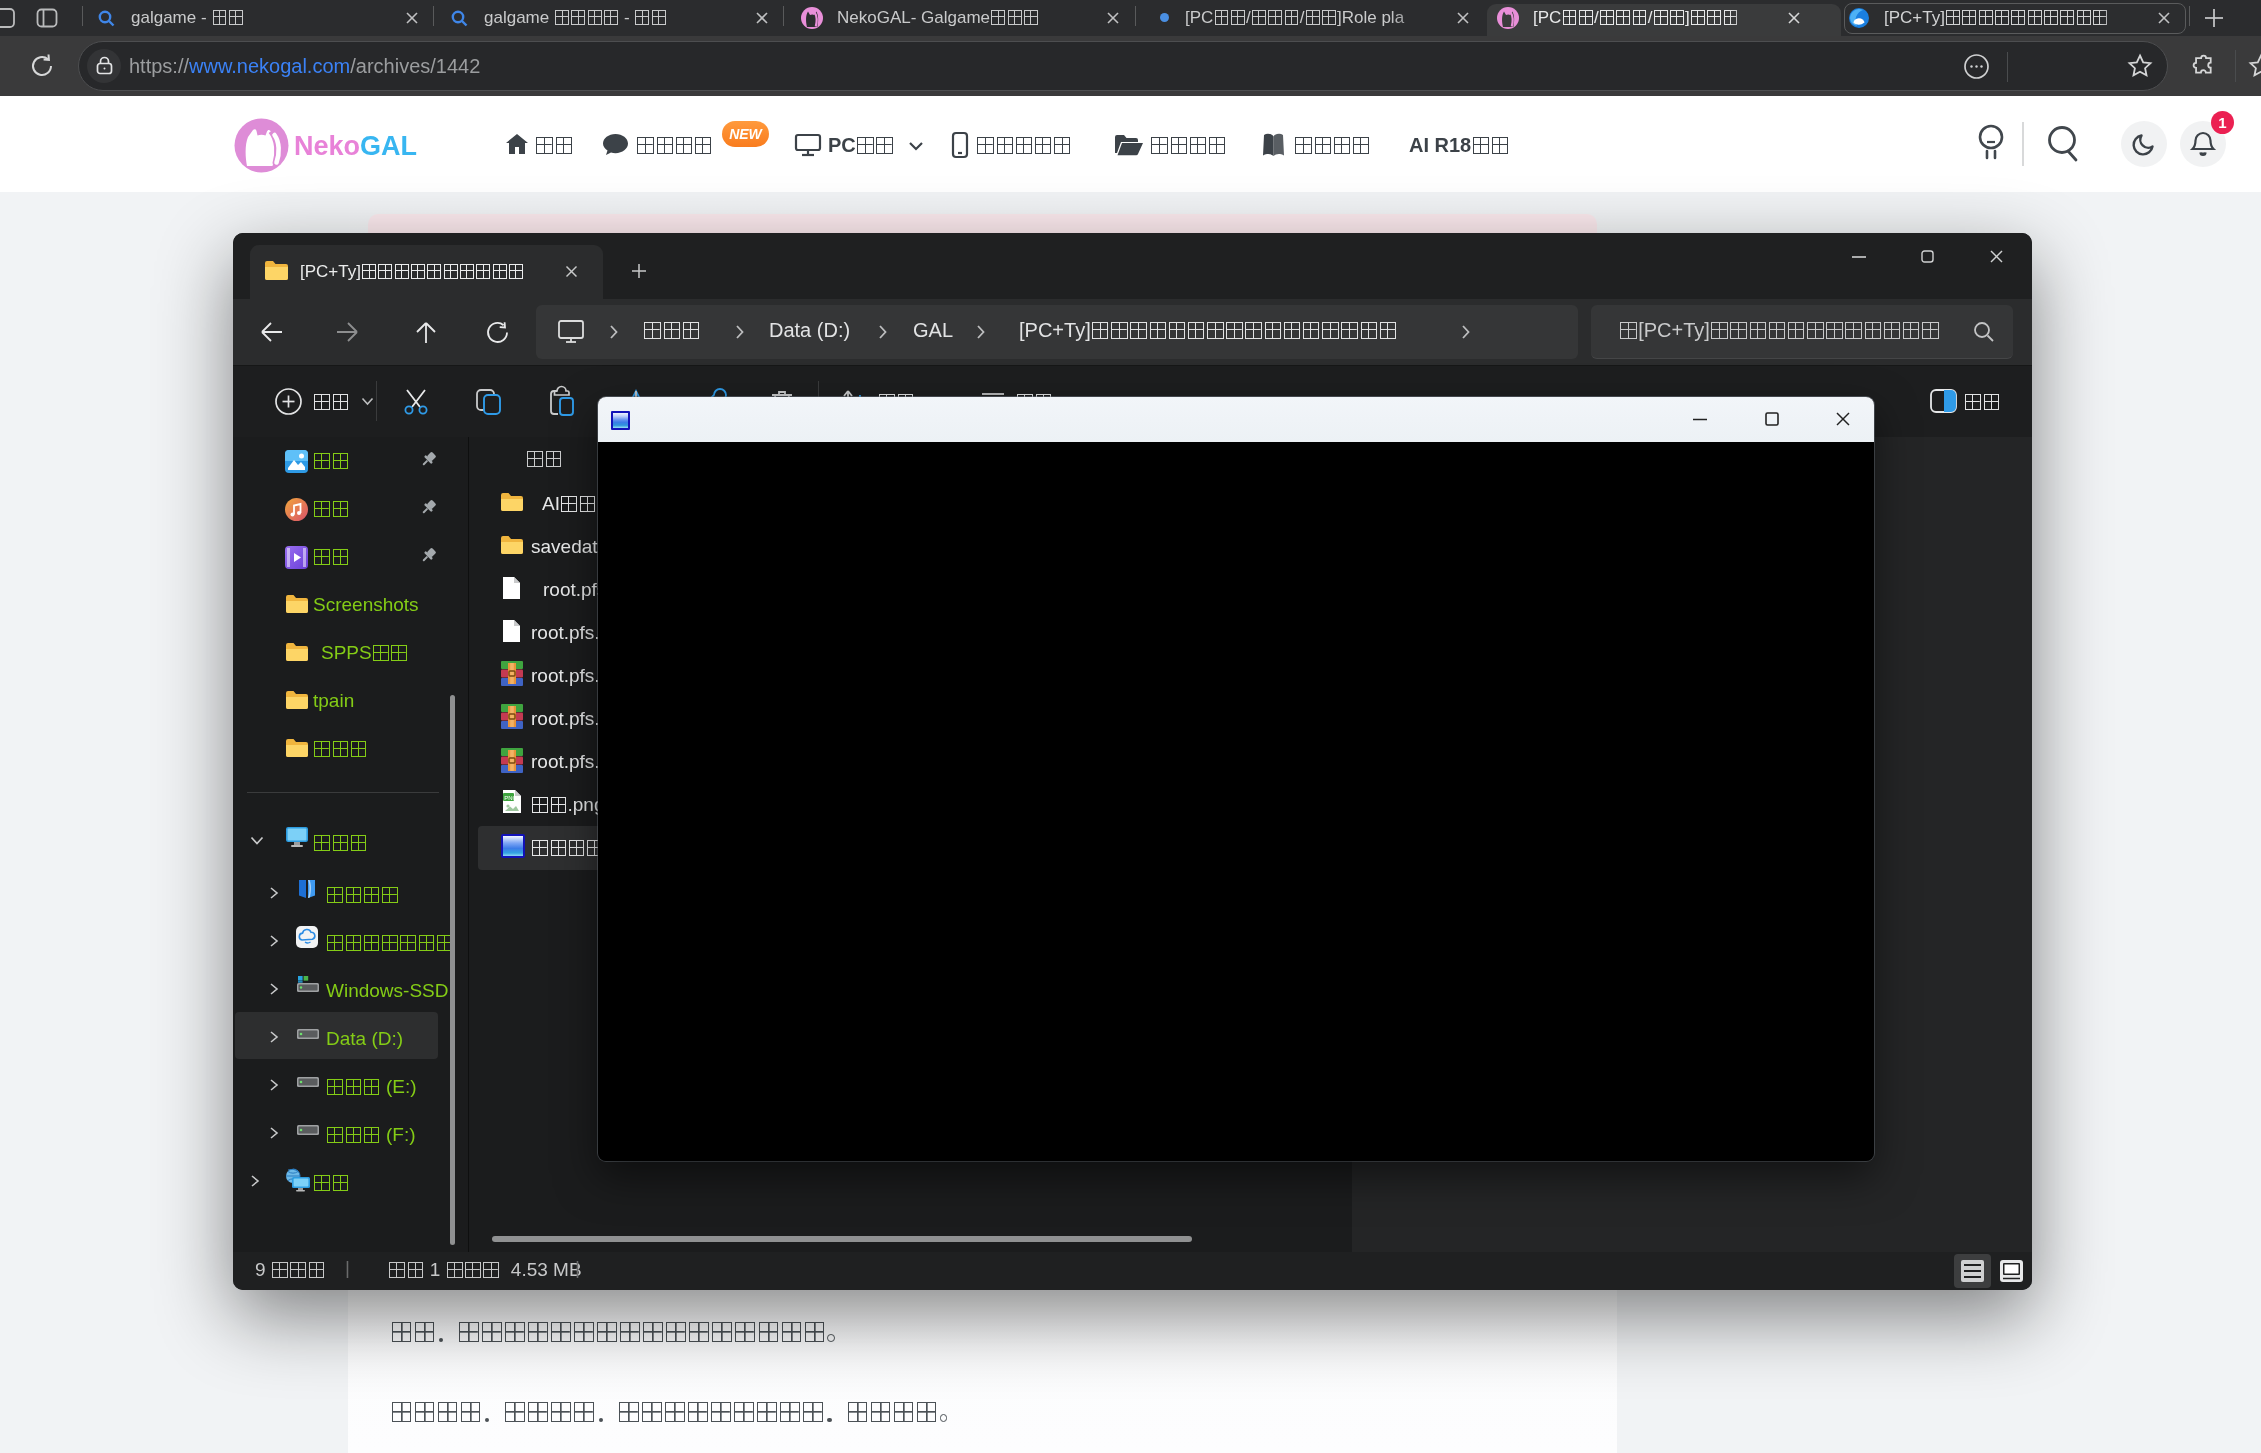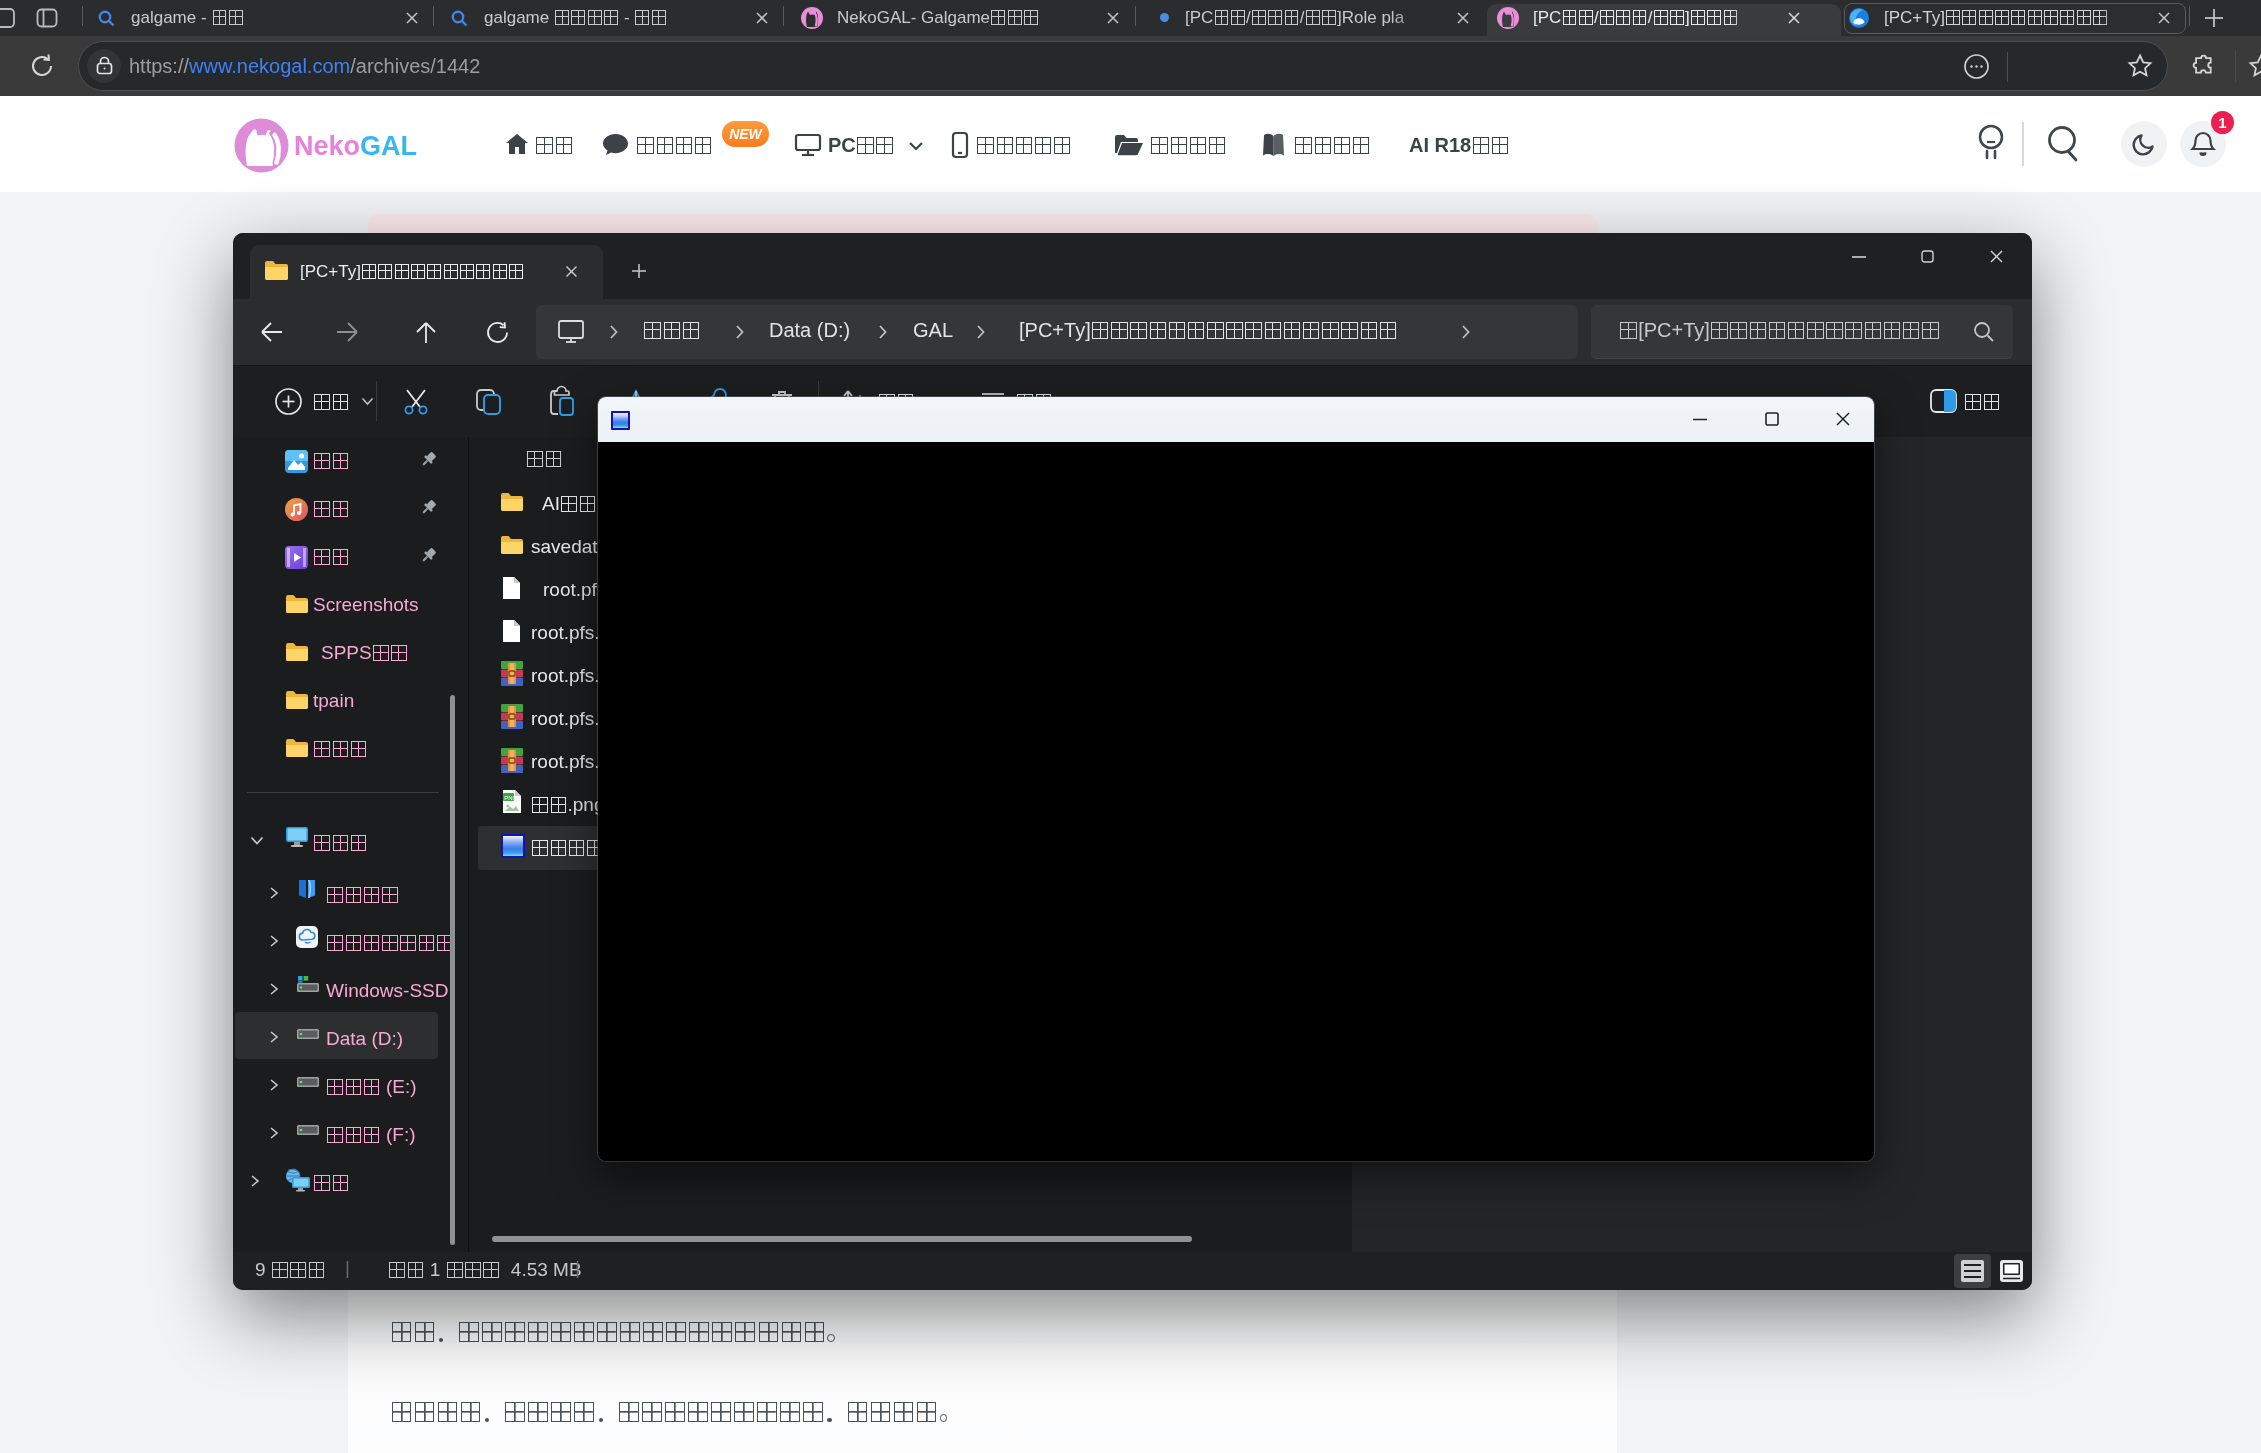--- a/index.html
+++ b/index.html
@@ -352,21 +352,21 @@
       <rect x="1" y="1" width="25" height="22" rx="5" stroke="#e6e7e8" stroke-width="1.8"></rect>
       <path d="M14 1 h7 a5 5 0 0 1 5 5 v12 a5 5 0 0 1-5 5 h-7 z" fill="#2f9be8"></path>
     </svg>
   <span class="a" style="left:1731px;top:158px;font-size:19px"><i class="g"></i><i class="g"></i></span>
 
   <div class="a" style="left:0;top:204px;width:1799px;height:815px;background:#1b1c1d"></div>
   <div class="a" style="left:235px;top:204px;width:1px;height:815px;background:#0e0f0f"></div>
 
   <div class="a" style="left:1119px;top:204px;width:680px;height:815px;background:#242526"></div>
 
-  <div id="sidebar" class="a" style="left:0;top:204px;width:235px;height:815px;font-size:19px;color:#f9a8d4">
+  <div id="sidebar" class="a" style="left:0;top:204px;width:235px;height:815px;font-size:19px;color:#84cc16">
     <svg class="a" style="left:52px;top:13px" width="23" height="23" viewBox="0 0 23 23">
         <rect width="23" height="23" rx="4" fill="#2e9ae5"></rect>
         <rect width="23" height="11" fill="#5fc0f8" style="clip-path:inset(0 round 4px 4px 0 0)"></rect>
         <circle cx="16.5" cy="6" r="2.5" fill="#fff"></circle>
         <path d="M3 18 L9 10 L13 15 L16 12 L20 17 V20 H3 Z" fill="#fff"></path>
       </svg>
     <span class="a" style="left:80px;top:13px"><i class="g"></i><i class="g"></i></span>
     <svg class="a" style="left:184px;top:12px" width="22" height="22" viewBox="0 0 22 22" fill="#a4a9ad">
         <g transform="rotate(45 11 11)">
           <rect x="7.5" y="2.5" width="7" height="7" rx="1.5"></rect>

